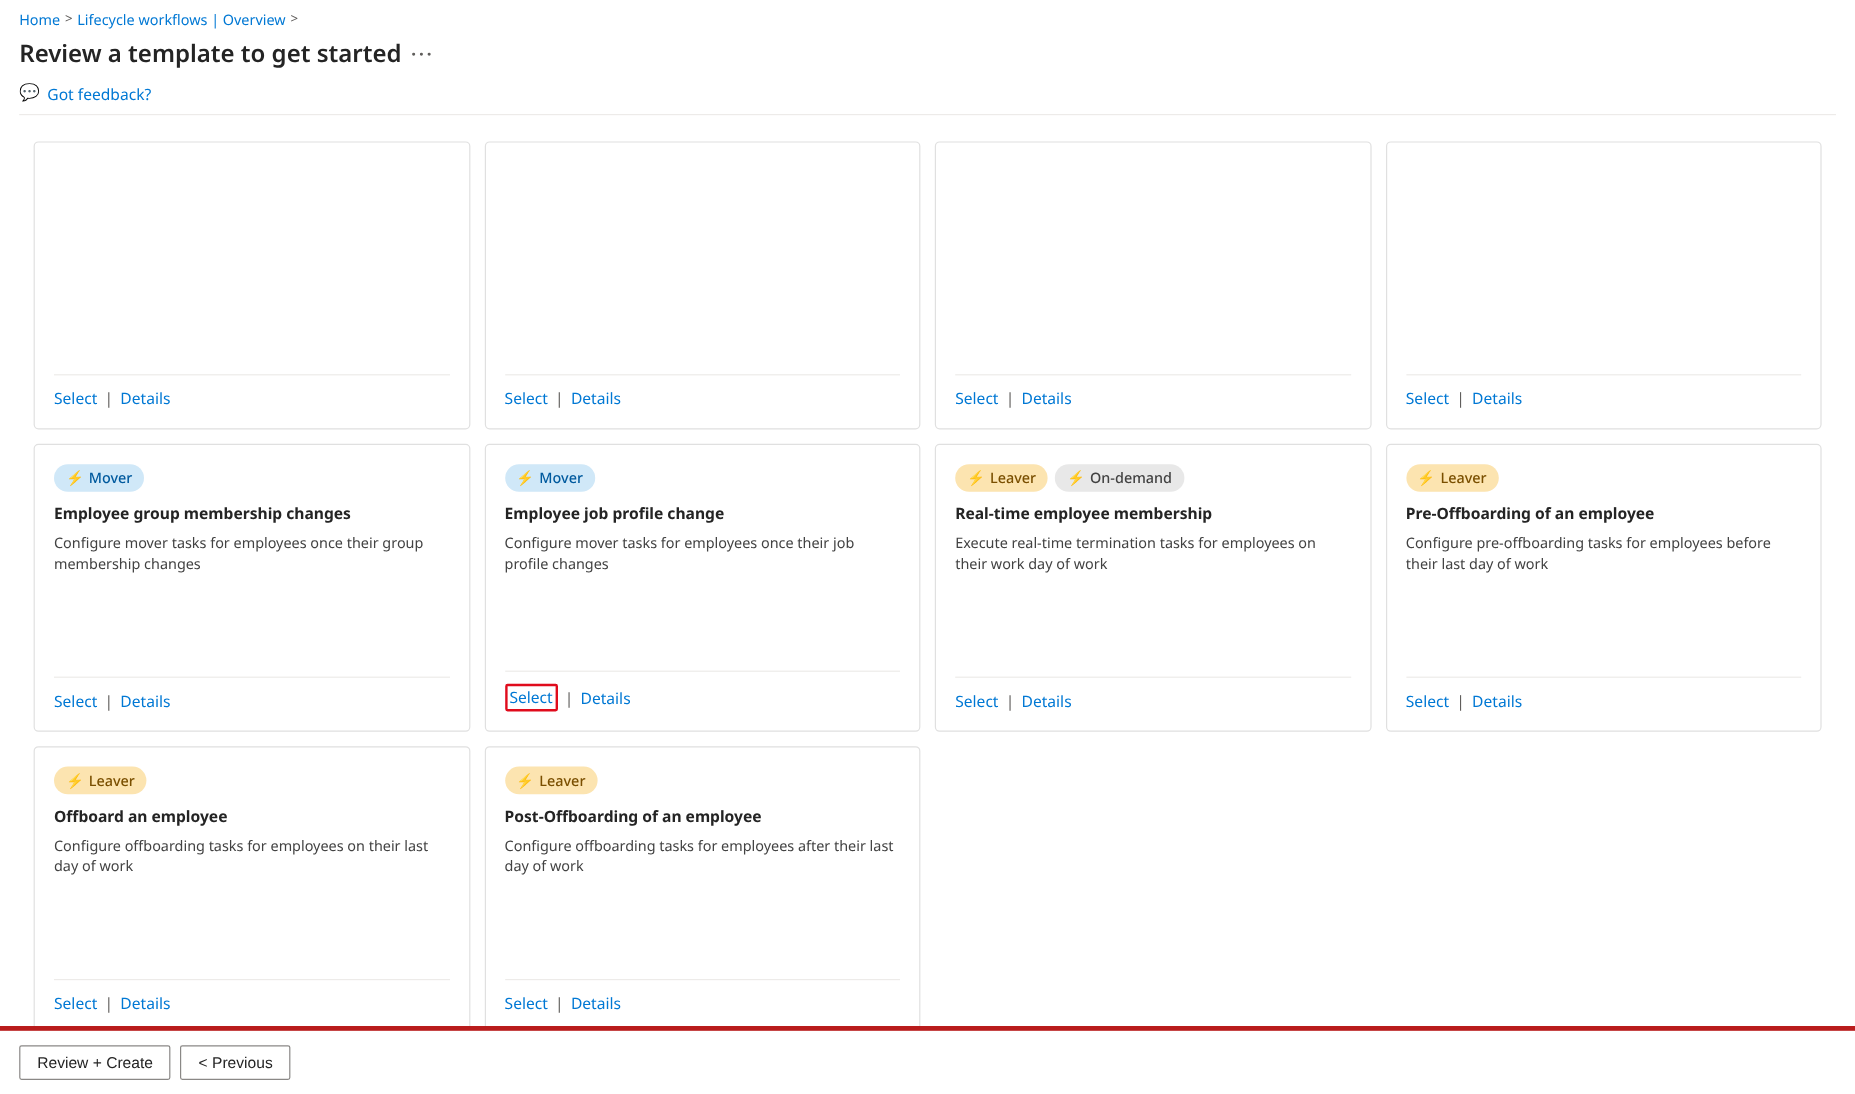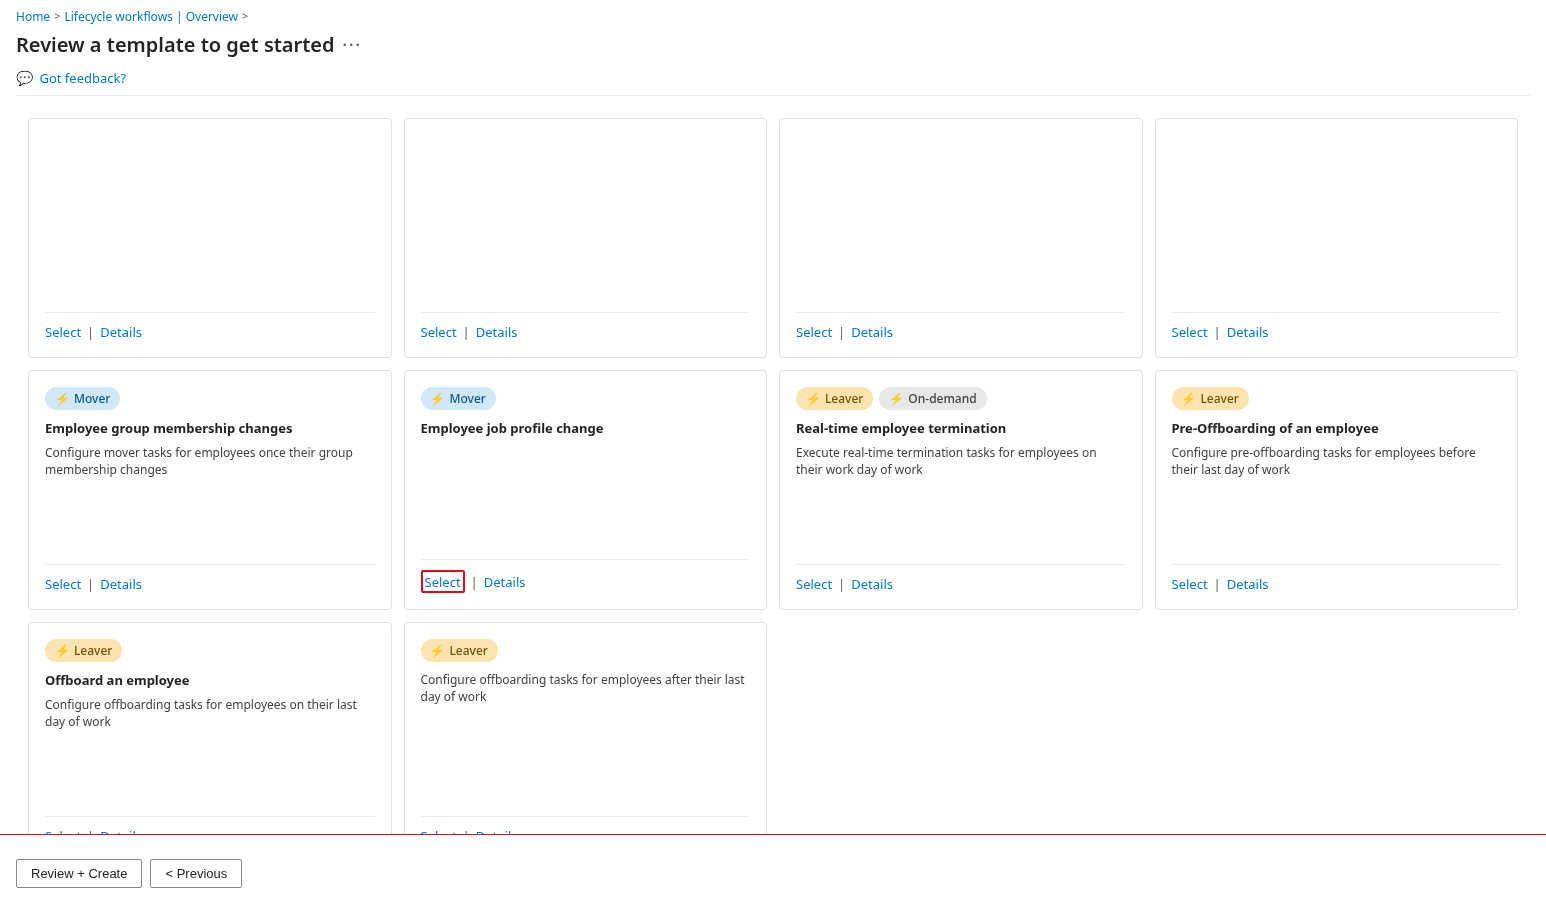--- a/index.html
+++ b/index.html
@@ -162,22 +162,22 @@
       border: 2px solid #e00b1c;
       padding: 0 2px;
       border-radius: 2px;
     }
 
     .bottom-bar {
       flex-shrink: 0;
       display: flex;
       align-items: flex-start;
       gap: 8px;
-      padding: 24px 16px;
-      border-top: 1px solid #b91c1c;
+      padding: 12px 16px;
+      border-top: 4px solid #b91c1c;
       background: #fff;
     }
 
     .btn {
       padding: 6px 14px;
       font-size: 13px;
       border-radius: 2px;
       cursor: pointer;
       border: 1px solid #8a8886;
       background: #fff;
@@ -260,20 +260,21 @@
 
     <div class="card">
       <div class="card-top">
         <div class="badge-row">
           <span class="badge badge-mover">
             <span>⚡</span>
             <span>Mover</span>
           </span>
         </div>
         <div class="card-title">Employee job profile change</div>
+        <div class="card-desc">Configure mover tasks for employees once their job profile changes</div>
       </div>
       <div class="card-footer">
         <span class="select-highlighted">
           <a class="card-link">Select</a>
         </span>
         <span class="card-sep">|</span>
         <a class="card-link">Details</a>
       </div>
     </div>
 
@@ -282,21 +283,21 @@
         <div class="badge-row">
           <span class="badge badge-leaver">
             <span>⚡</span>
             <span>Leaver</span>
           </span>
           <span class="badge badge-ondemand">
             <span>⚡</span>
             <span>On-demand</span>
           </span>
         </div>
-        <div class="card-title">Real-time employee termination</div>
+        <div class="card-title">Real-time employee membership</div>
         <div class="card-desc">Execute real-time termination tasks for employees on their work day of work</div>
       </div>
       <div class="card-footer">
         <a class="card-link">Select</a>
         <span class="card-sep">|</span>
         <a class="card-link">Details</a>
       </div>
     </div>
 
     <div class="card">
@@ -336,20 +337,21 @@
     </div>
 
     <div class="card">
       <div class="card-top">
         <div class="badge-row">
           <span class="badge badge-leaver">
             <span>⚡</span>
             <span>Leaver</span>
           </span>
         </div>
+        <div class="card-title">Post-Offboarding of an employee</div>
         <div class="card-desc">Configure offboarding tasks for employees after their last day of work</div>
       </div>
       <div class="card-footer">
         <a class="card-link">Select</a>
         <span class="card-sep">|</span>
         <a class="card-link">Details</a>
       </div>
     </div>
 
   </div>

